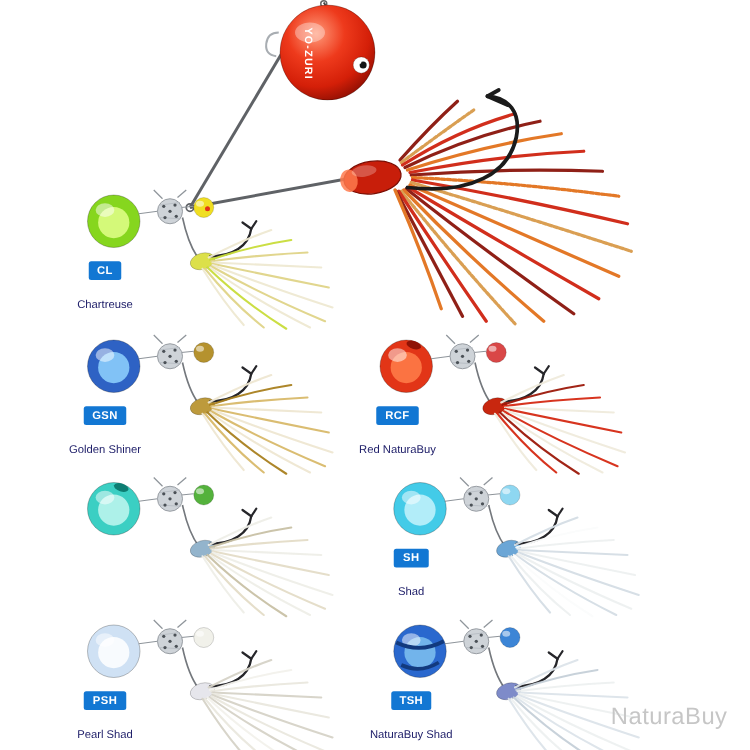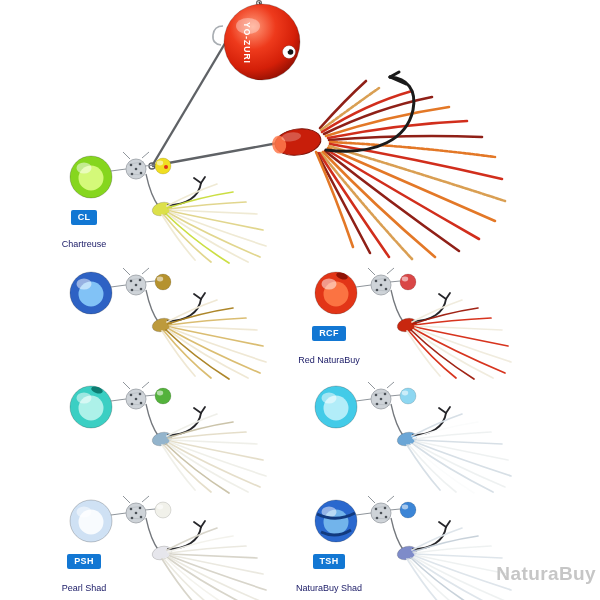--- a/index.html
+++ b/index.html
@@ -9,34 +9,34 @@
     font-family:"Liberation Sans",sans-serif;
   }
   .hero{position:absolute;left:126px;top:0;width:405px;height:265px;}
   .hero svg{display:block;}
   .tile{position:absolute;width:235px;height:118px;}
   .lure-art{position:absolute;left:12px;top:0;width:215px;height:115px;}
   #tile-cl  {left:48px;  top:150px;}
   #tile-gsn {left:48px;  top:266px;}
   #tile-gzsh{left:48px;  top:380px;}
   #tile-psh {left:48px;  top:494px;}
-  #tile-rcf {left:293px; top:266px;}
+  #tile-rcf {left:282px; top:266px;}
   #tile-sh  {left:293px; top:380px;}
   #tile-tsh {left:293px; top:494px;}
   .caption{position:absolute;left:0px;top:56px;width:72px;text-align:center;}
   .badge{
     display:inline-block;background:var(--badge-bg,#1277d3);color:var(--badge-text,#fff);
     font-size:9px;font-weight:bold;line-height:1.45;padding:1px 7px;border-radius:2px;
     letter-spacing:.3px;
     text-align:center;
   }
   .vname{margin-top:14px;font-size:9px;color:var(--name-text,#20206a);}
   .watermark{
-    position:absolute;right:4px;bottom:15px;
-    font-size:19px;font-weight:bold;letter-spacing:.4px;
+    position:absolute;right:18px;bottom:15px;
+    font-size:19px;font-weight:normal;letter-spacing:.4px;
     color:var(--watermark-color,#c6c6c6);
   }
 </style>
 </head>
 <body style="--badge-bg: #1277d3; --badge-text: #ffffff; --name-text: #20206a; --watermark-color: #c6c6c6; --background: #ffffff;">
 
 <div class="hero" style="--ball-hi: #ff9a7a; --ball-mid: #ee3a1c; --ball: #d41f08; --ball-rim: #8f0f03; --head: #c81e0a; --head-hi: #ff7a4e; --wire: #5f6266; --hook: #1b1b1b; --sk-dark: #8a150b; --sk-red: #cf2310; --sk-orange: #e2711c; --sk-tan: #d89a4a;">
   <svg width="405" height="265" viewBox="0 0 405 265">
     <defs>
       <radialGradient id="gball" cx="38%" cy="30%" r="75%">
@@ -204,20 +204,24 @@
       <path d="M110,61 Q153,70 203,80" style="stroke:var(--skirt1,#bbb)"></path>
       <path d="M110,62 Q151,78 206,96" style="stroke:var(--skirt2,#ddd)"></path>
       <path d="M109,63 Q148,85 200,107" style="stroke:var(--skirt1,#bbb)"></path>
       <path d="M108,64 Q142,89 188,112" style="stroke:var(--skirt2,#ddd)"></path>
       <path d="M106,64 Q134,91 169,113" style="stroke:var(--skirt3,#ccc)"></path>
       <path d="M104,65 Q127,93 151,112" style="stroke:var(--skirt1,#bbb)"></path>
       <path d="M102,65 Q119,92 135,110" style="stroke:var(--skirt2,#ddd)"></path>
     </g>
   </svg>
 </div>
+  <div class="caption">
+    <span class="badge">GSN</span>
+    <div class="vname">Golden Shiner</div>
+  </div>
 </div>
 
 <div class="tile" id="tile-gzsh" style="--ball: #3bcfc3; --glow: #c2f7f0; --ball-spot: #0d7d72; --bead: #54b23c; --head: #93b4cc; --skirt1: #e4ddc8; --skirt2: #efefe8; --skirt3: #c9c1a6;">
   <div class="lure-art">
   <svg width="215" height="115" viewBox="0 0 215 115">
     <g stroke="#8f959b" fill="none" stroke-width="1">
       <path d="M51,21 L66,19"></path>
       <path d="M85,16 L95,15"></path>
       <path d="M70,9 L63,2"></path>
       <path d="M82,8 L89,2"></path>
@@ -440,20 +444,24 @@
       <path d="M110,61 Q153,70 203,80" style="stroke:var(--skirt1,#bbb)"></path>
       <path d="M110,62 Q151,78 206,96" style="stroke:var(--skirt2,#ddd)"></path>
       <path d="M109,63 Q148,85 200,107" style="stroke:var(--skirt1,#bbb)"></path>
       <path d="M108,64 Q142,89 188,112" style="stroke:var(--skirt2,#ddd)"></path>
       <path d="M106,64 Q134,91 169,113" style="stroke:var(--skirt3,#ccc)"></path>
       <path d="M104,65 Q127,93 151,112" style="stroke:var(--skirt1,#bbb)"></path>
       <path d="M102,65 Q119,92 135,110" style="stroke:var(--skirt2,#ddd)"></path>
     </g>
   </svg>
 </div>
+  <div class="caption">
+    <span class="badge">SH</span>
+    <div class="vname">Shad</div>
+  </div>
 </div>
 
 <div class="tile" id="tile-tsh" style="--ball: #2a68ce; --glow: #7fc2f0; --ball-dark: #123a7e; --bead: #3c85d6; --head: #7e8bc9; --skirt1: #eef1f1; --skirt2: #dde4ea; --skirt3: #c6d0d9;">
   <div class="lure-art">
   <svg width="215" height="115" viewBox="0 0 215 115">
     <g stroke="#8f959b" fill="none" stroke-width="1">
       <path d="M51,21 L66,19"></path>
       <path d="M85,16 L95,15"></path>
       <path d="M70,9 L63,2"></path>
       <path d="M82,8 L89,2"></path>

